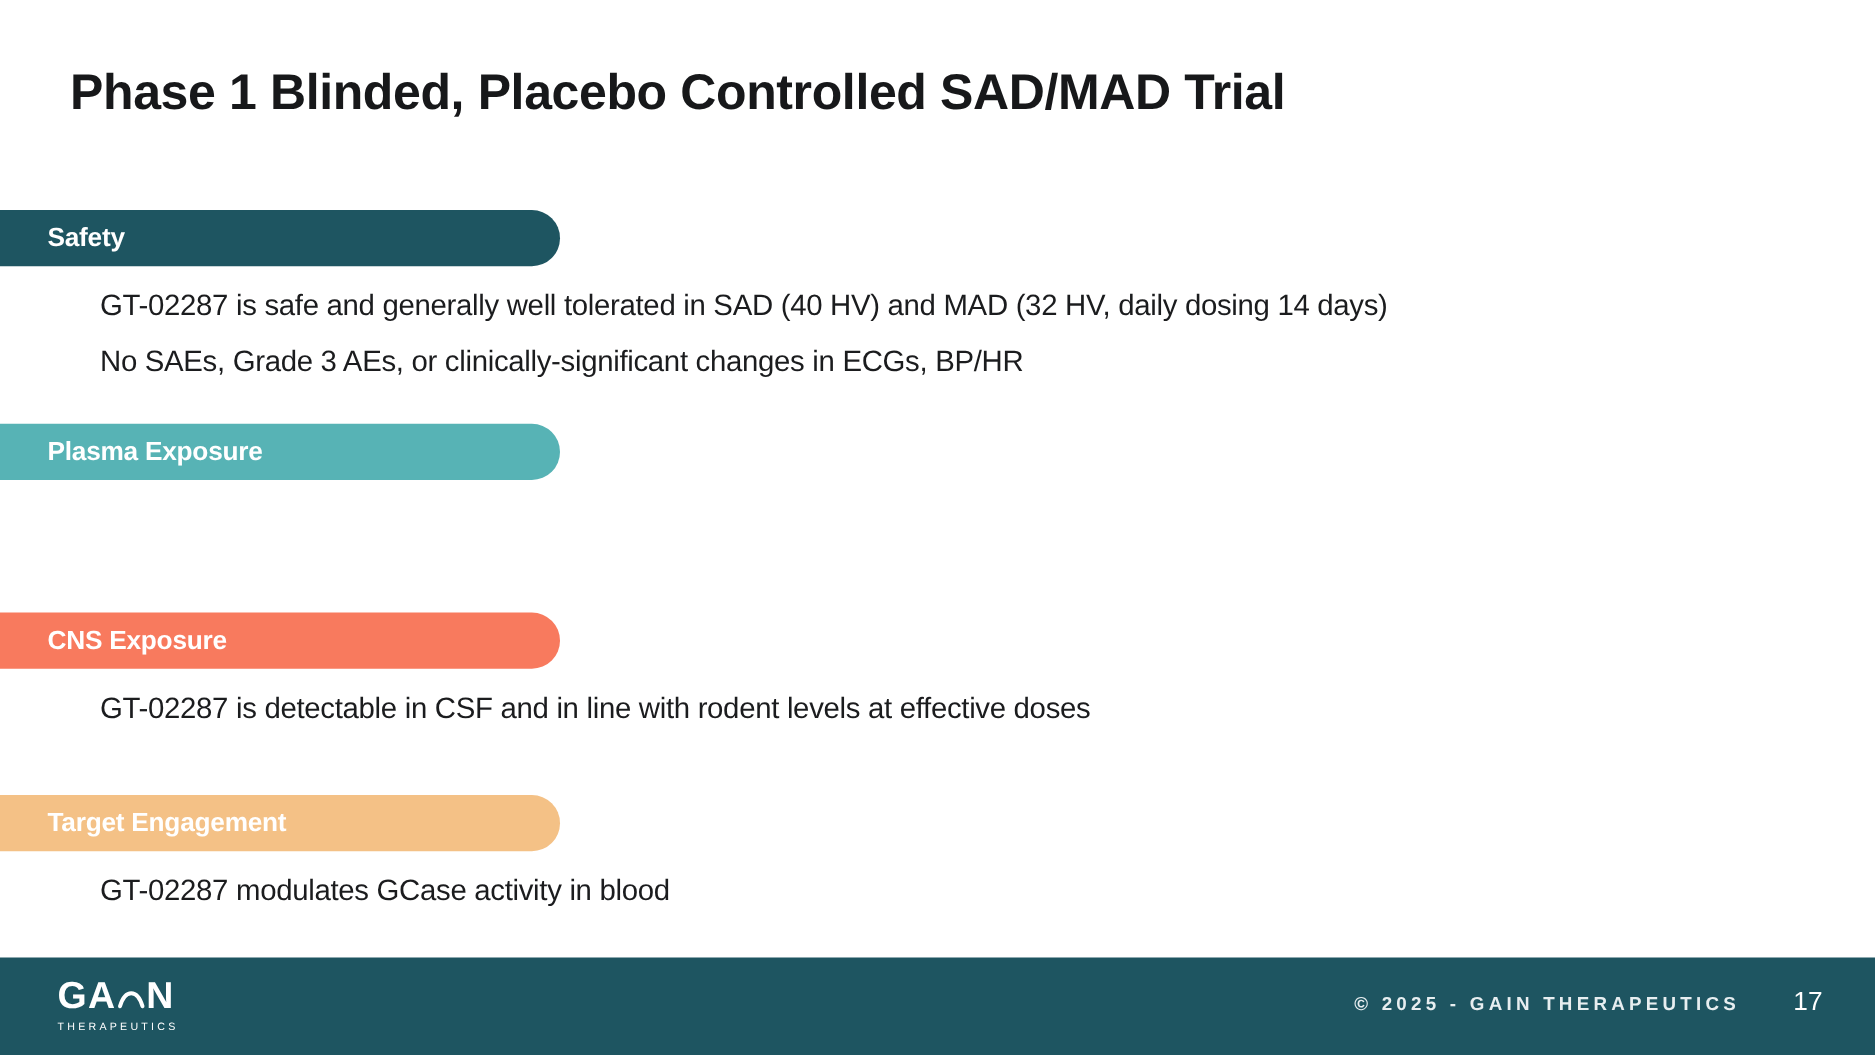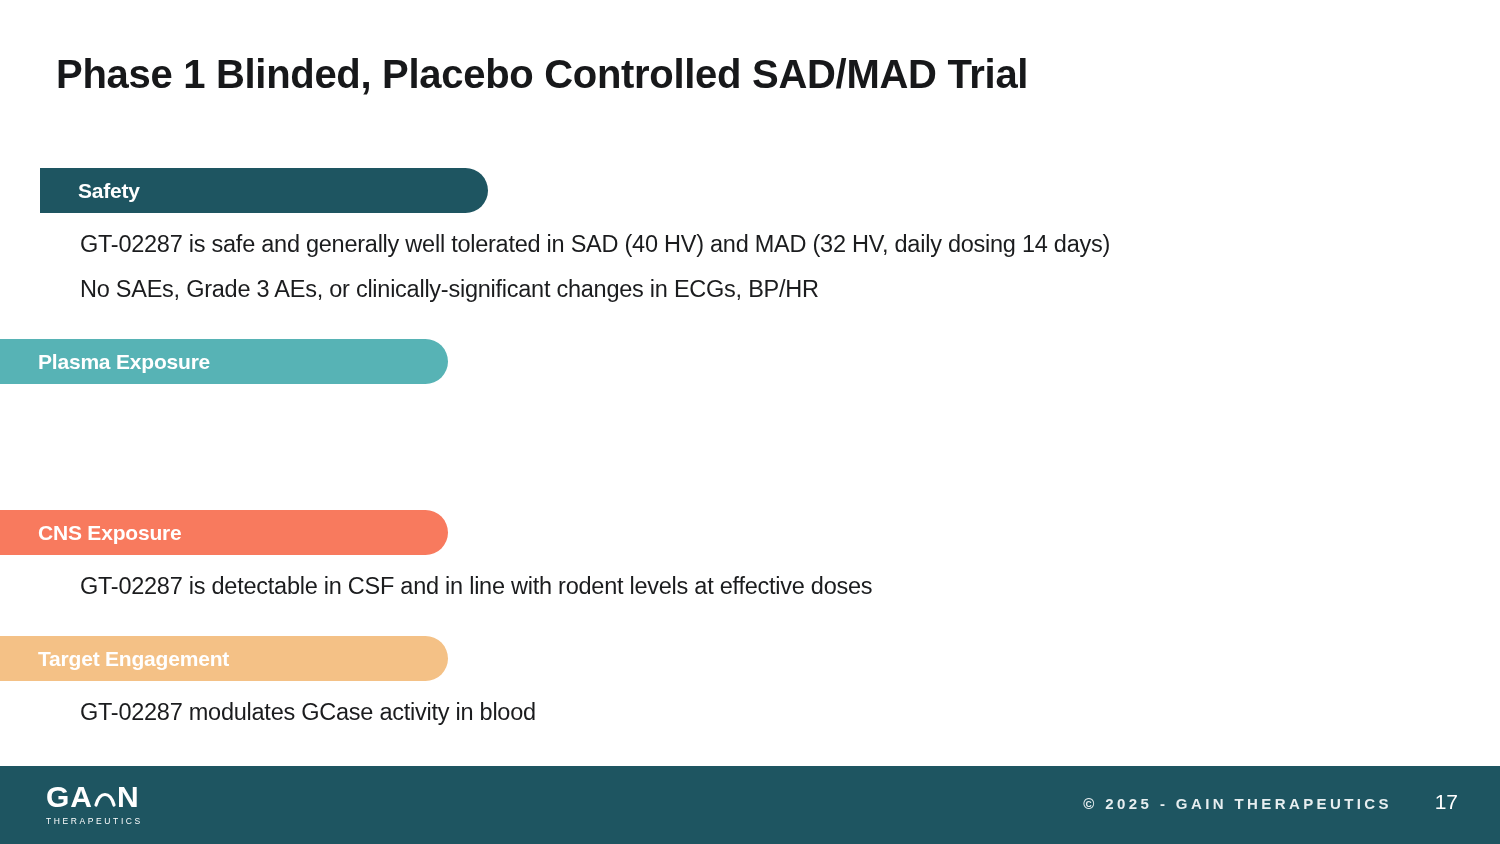--- a/index.html
+++ b/index.html
@@ -52,21 +52,21 @@
   .bullet {
     font-size:23.5px;
     color:#1b1c1e;
     line-height:1.92;
     letter-spacing:-0.25px;
     white-space:nowrap;
   }
 
   #sec-safety   { top:168px; }
   #sec-plasma   { top:339px; }
-  #sec-cns      { top:510px; }
+  #sec-cns      { top:490px; }
   #sec-target   { top:636px; }
 
   
   .footer {
     position:absolute;
     left:0; bottom:0;
     width:1500px; height:78px;
     background:#1e5561;
   }
   .logo {
@@ -117,21 +117,21 @@
   }
 </style>
 </head>
 <body>
 
 <div class="slide">
 
   <div class="slide-title">Phase 1 Blinded, Placebo Controlled SAD/MAD Trial</div>
 
   <div class="section" id="sec-safety">
-    <div class="pill" style="background:#1e5561;margin-left:40px;">
+    <div class="pill" style="background:#1e5561;">
       <span class="pill-label">Safety</span>
     </div>
     <div class="bullets">
       <div class="bullet">GT-02287 is safe and generally well tolerated in SAD (40 HV) and MAD (32 HV, daily dosing 14 days)</div>
       <div class="bullet">No SAEs, Grade 3 AEs, or clinically-significant changes in ECGs, BP/HR</div>
     </div>
   </div>
 
   <div class="section" id="sec-plasma">
     <div class="pill" style="background:#57b3b5;">

